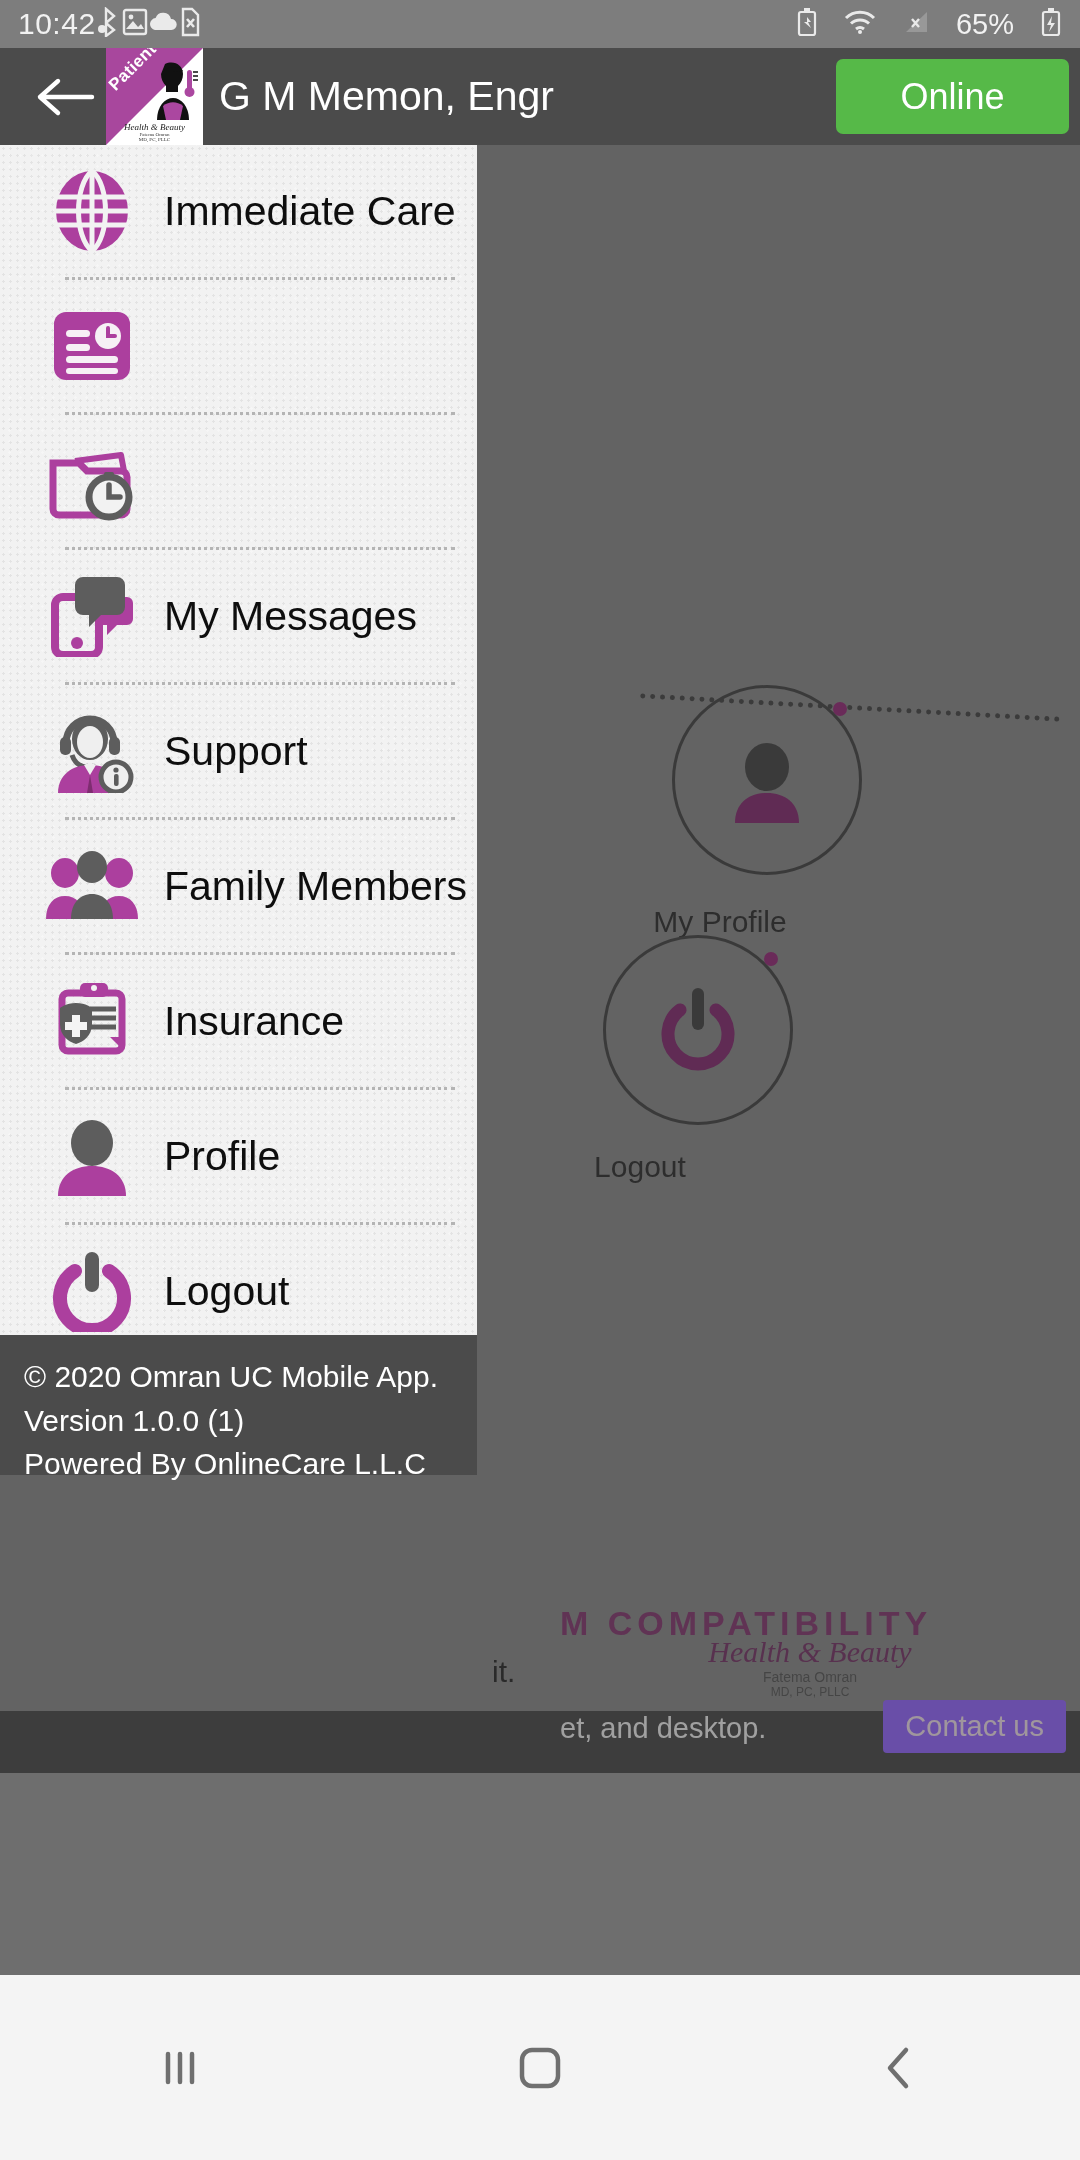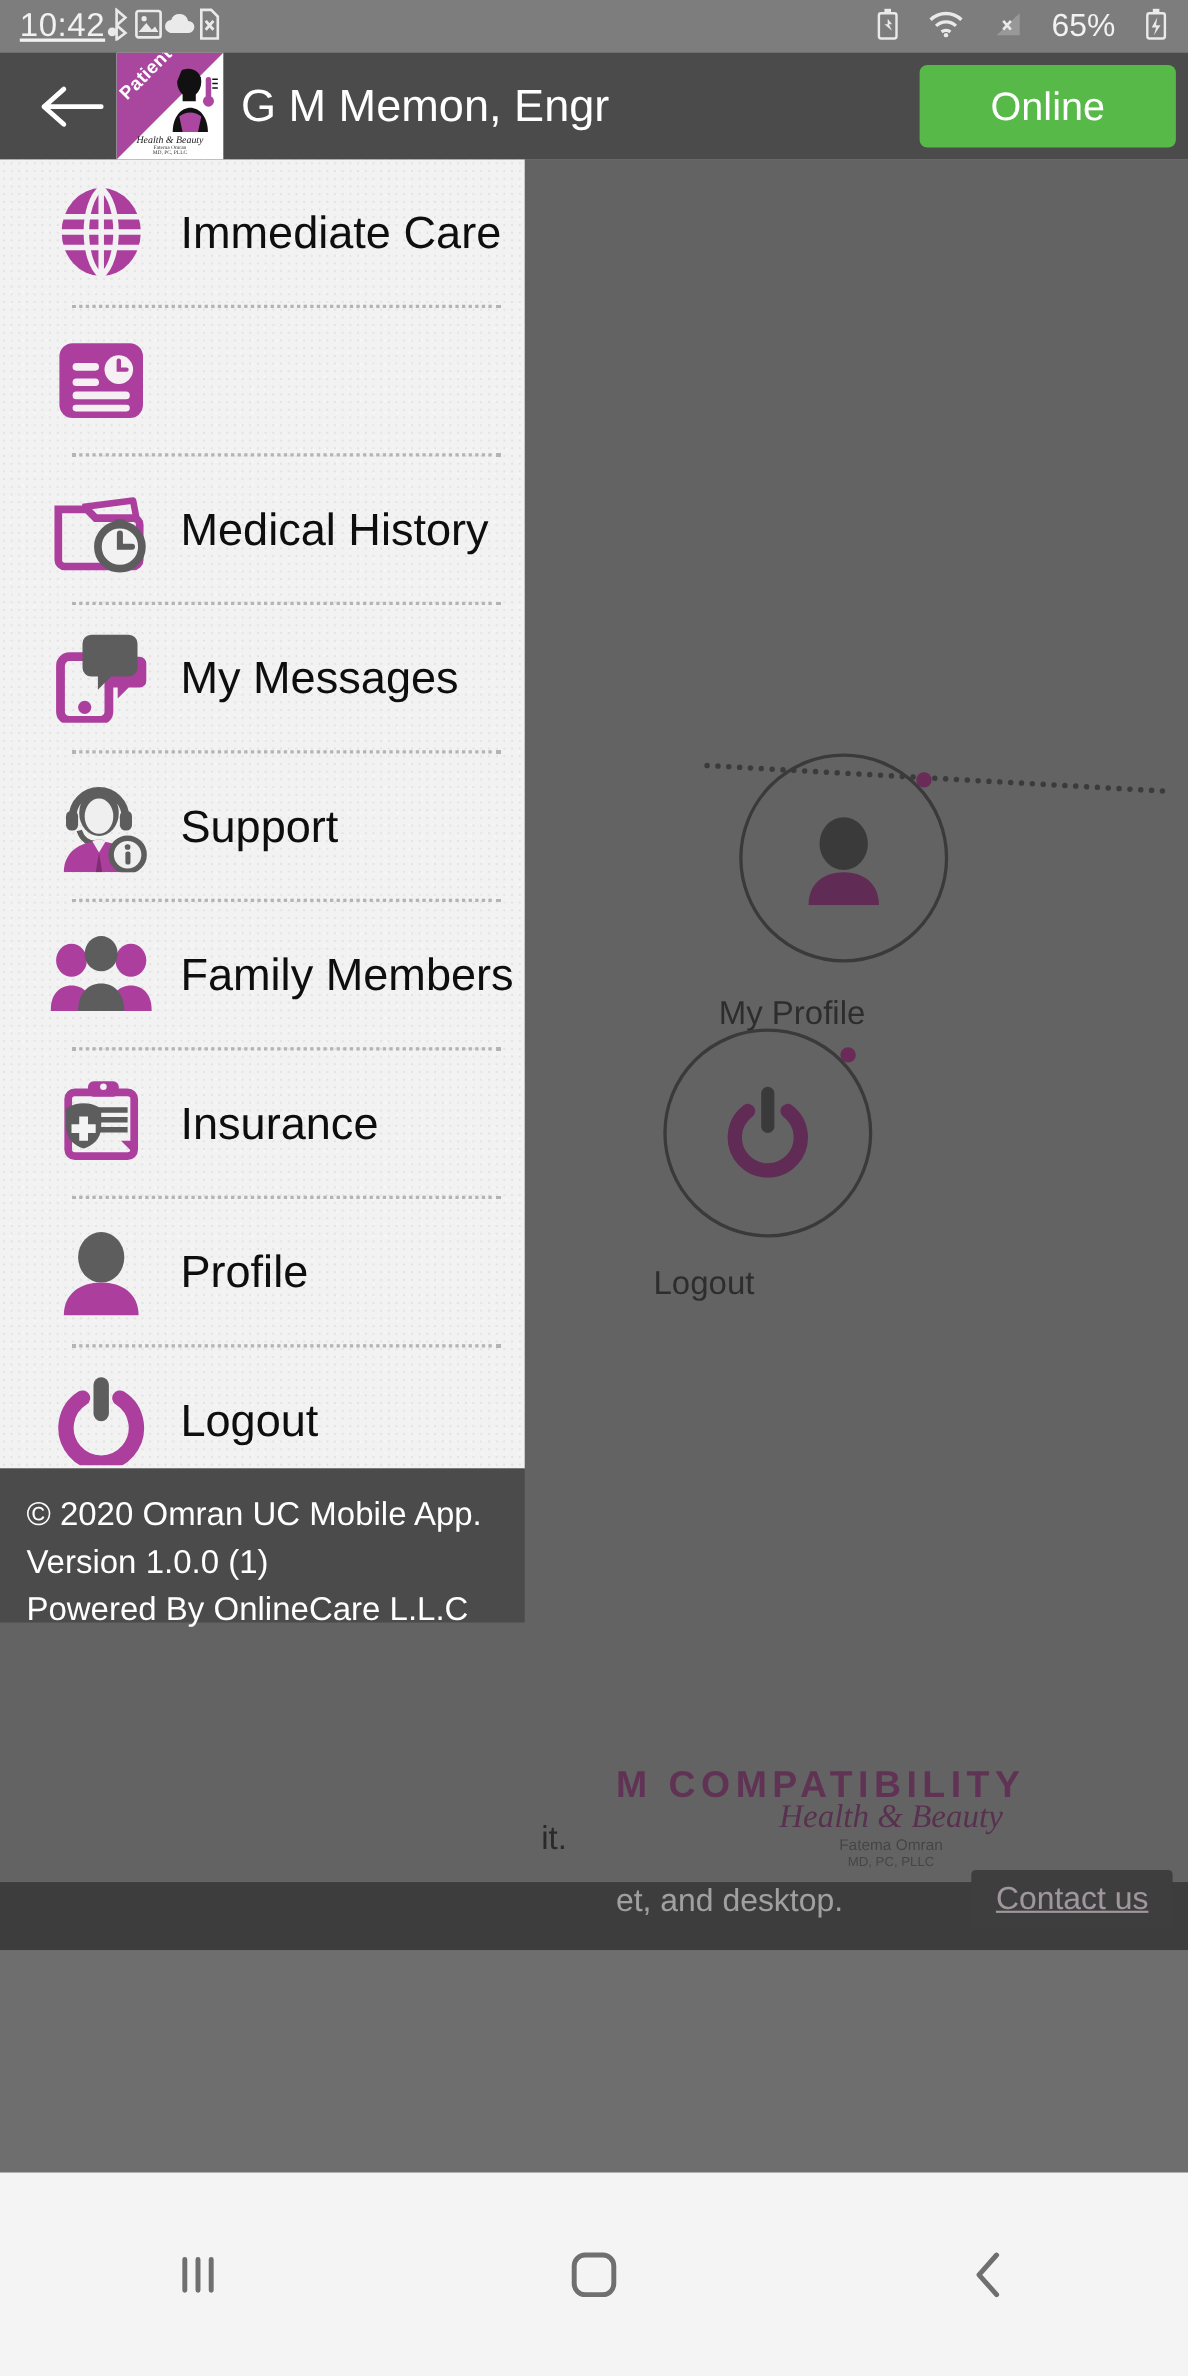--- a/index.html
+++ b/index.html
@@ -11,21 +11,21 @@
   }
   #screen { position: relative; width: 1080px; height: 2160px; overflow: hidden; }
 
   
   .statusbar {
     position: absolute; top: 0; left: 0; width: 1080px; height: 48px;
     background: #7d7d7d; color: #f2f2f2;
     display: flex; align-items: center; justify-content: space-between;
     padding: 0 18px;
   }
-  .sb-left { display: flex; align-items: center; gap: 0; text-decoration: underline; }
+  .sb-left { display: flex; align-items: center; gap: 0; }
   .sb-right { display: flex; align-items: center; gap: 26px; }
   .sb-clock { font-size: 30px; letter-spacing: .5px; color:#f2f2f2; }
   .sb-pct { font-size: 29px; color: #f2f2f2; }
   .sb-ic { display: inline-block; opacity: .95; }
 
   
   .appbar {
     position: absolute; top: 48px; left: 0; width: 1080px; height: 97px;
     background: #4b4b4b; display: flex; align-items: center; padding-left: 28px;
   }
@@ -102,22 +102,22 @@
   .bg-compat {
     position:absolute; bottom: 130px; left: 560px;
     font-size: 34px; letter-spacing: 5px; font-weight: 700; color: #7b2d66;
     white-space: nowrap;
   }
   .bg-desktopline {
     position:absolute; bottom: 28px; left: 560px; font-size: 29px; color:#e9e9e9;
     white-space: nowrap;
   }
   .bg-contact {
-    position:absolute; bottom: 20px; right: 14px; background:#404040; color:#e8d7e4;
-    font-size: 29px; padding: 10px 22px; border-radius: 4px; white-space: nowrap; text-decoration: underline;
+    position:absolute; bottom: 20px; right: 14px; background:#8b5cf6; color:#e8d7e4;
+    font-size: 29px; padding: 10px 22px; border-radius: 4px; white-space: nowrap;
   }
   .bg-bottombar {
     position:absolute; bottom:0; left:0; width:100%; height: 62px; background:#3e3e3e;
   }
 
   
   .drawer {
     position: absolute; top: 145px; left: 0; width: 477px; height: 1190px;
     background: #f2f2f2; overflow: hidden;
   }
@@ -329,21 +329,20 @@
       <div class="mi">
         <div class="mi-icon">
           <svg width="86" height="80" viewBox="0 0 86 80">
             <path d="M4 22 h26 l8 8 h34 a6 6 0 0 1 6 6 v32 a6 6 0 0 1 -6 6 H10 a6 6 0 0 1 -6 -6 Z" fill="none" stroke="#ac3f9e" stroke-width="7"></path>
             <path d="M26 20 L72 14 l3 16" fill="none" stroke="#ac3f9e" stroke-width="6" stroke-linejoin="round"></path>
             <circle cx="60" cy="56" r="20" fill="#f2f2f2" stroke="#5d5d5d" stroke-width="7"></circle>
             <rect x="55" y="31" width="10" height="7" rx="2" fill="#5d5d5d"></rect>
             <path d="M60 44 V56 H71" stroke="#5d5d5d" stroke-width="5.5" fill="none" stroke-linecap="round"></path>
           </svg>
         </div>
-        <div class="mi-label">Medical History</div>
       </div>
       <div class="mi-div"></div>
 
       <div class="mi">
         <div class="mi-icon">
           <svg width="86" height="82" viewBox="0 0 86 82">
             <rect x="6" y="22" width="44" height="58" rx="8" fill="none" stroke="#ac3f9e" stroke-width="8"></rect>
             <circle cx="28" cy="68" r="6" fill="#ac3f9e"></circle>
             <path d="M52 22 h26 a6 6 0 0 1 6 6 v16 a6 6 0 0 1 -6 6 h-10 l-10 10 v-10 h-6 a6 6 0 0 1 -6 -6 V28 a6 6 0 0 1 6 -6 Z" fill="#ac3f9e"></path>
             <path d="M34 2 h34 a8 8 0 0 1 8 8 v22 a8 8 0 0 1 -8 8 H52 l-12 12 v-12 h-6 a8 8 0 0 1 -8 -8 V10 a8 8 0 0 1 8 -8 Z" fill="#5d5d5d"></path>

